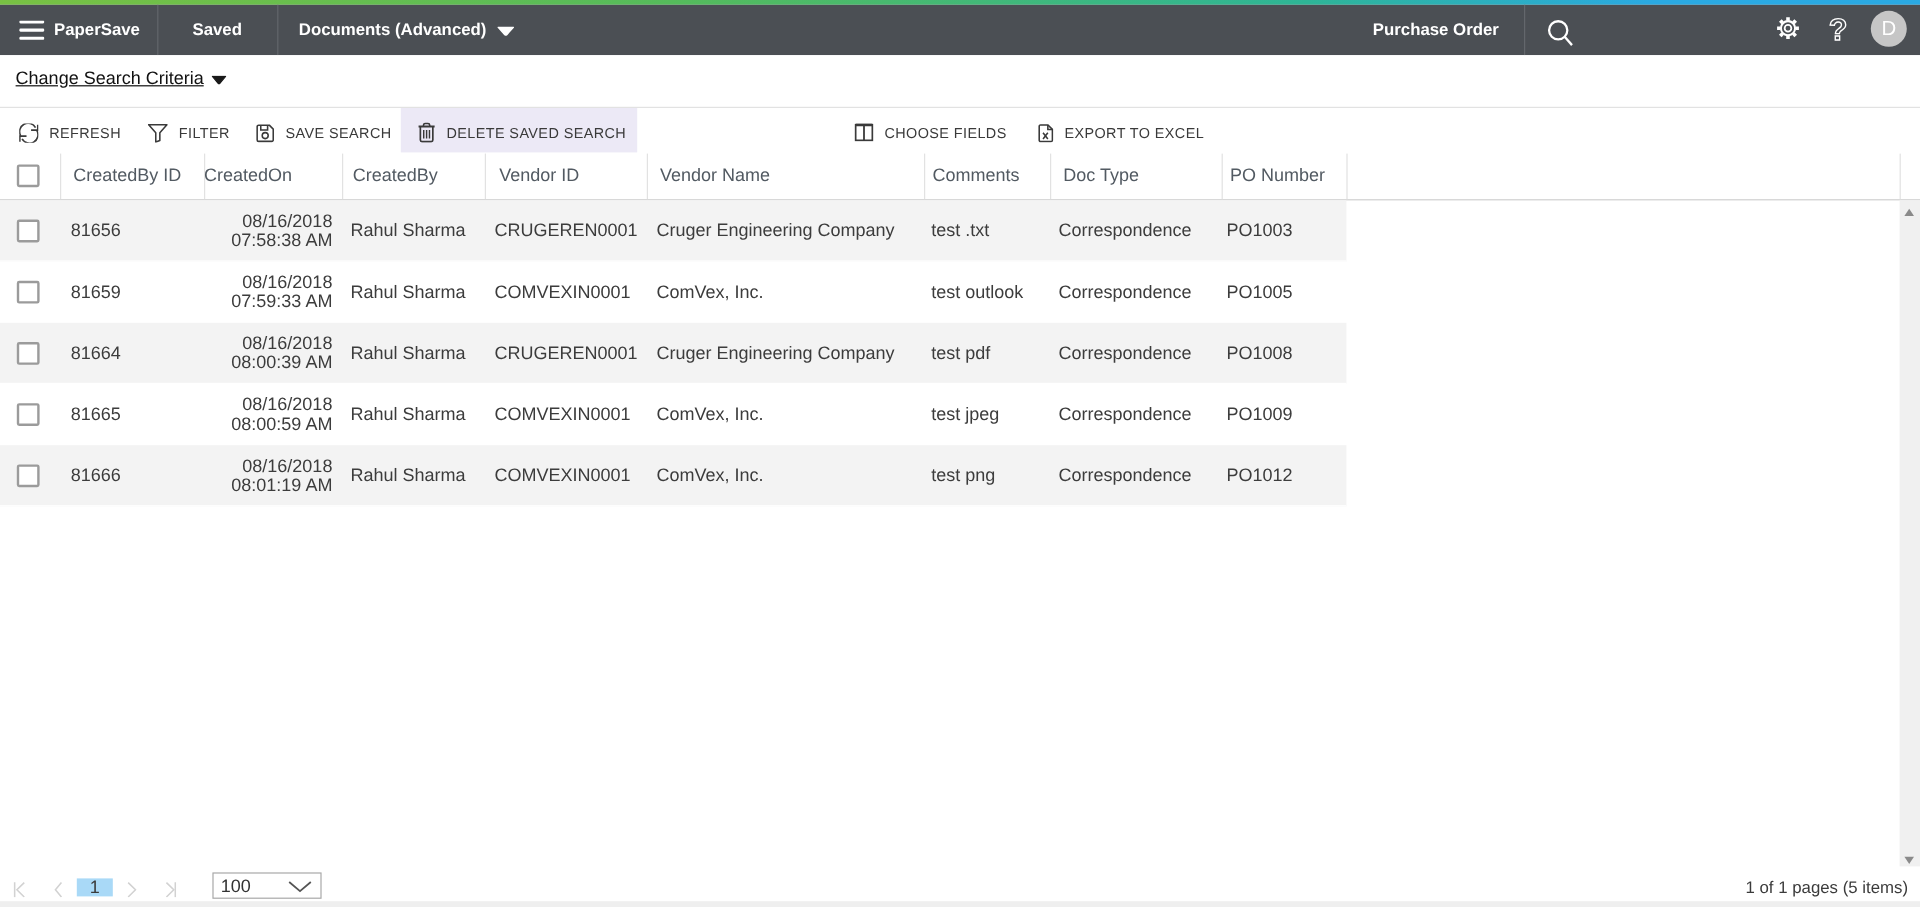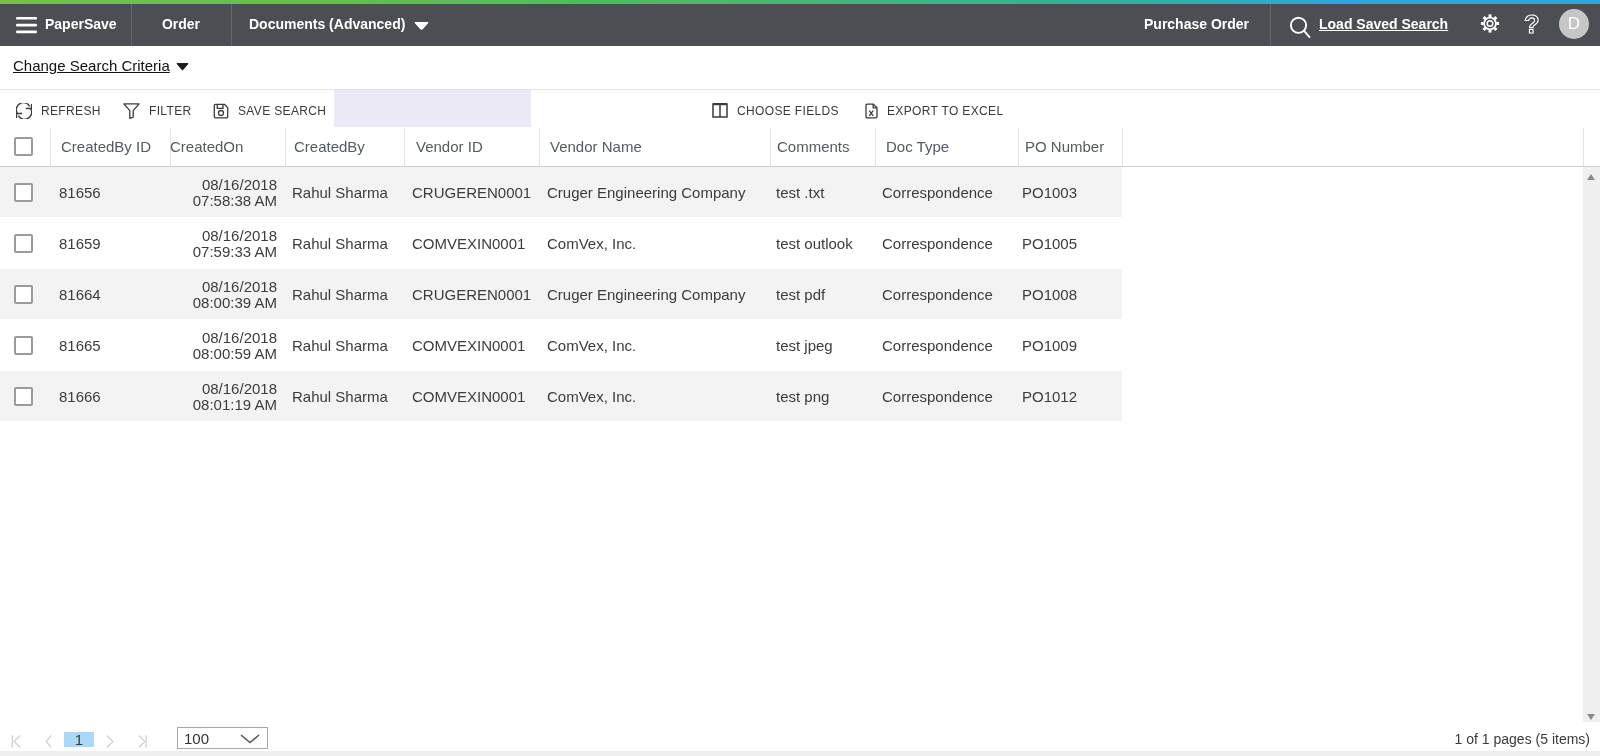--- a/index.html
+++ b/index.html
@@ -51,33 +51,32 @@
 <body>
 <div class="abs" id="strip"></div>
 <div class="abs" id="nav">
   <svg class="abs" style="left:16px;top:13px" width="21" height="17" viewBox="0 0 21 17">
     <rect x="0" y="0" width="21" height="2.6" rx="1.2" fill="#fff"></rect>
     <rect x="0" y="6.8" width="21" height="2.6" rx="1.2" fill="#fff"></rect>
     <rect x="0" y="13.6" width="21" height="2.6" rx="1.2" fill="#fff"></rect>
   </svg>
   <div class="navtxt" style="left:45px">PaperSave</div>
   <div class="navsep" style="left:131px"></div>
-  <div class="navtxt" style="left:131px;width:100px;text-align:center">Order</div>
+  <div class="navtxt" style="left:131px;width:100px;text-align:center">Saved</div>
   <div class="navsep" style="left:231px"></div>
   <div class="navtxt" style="left:249px">Documents (Advanced)</div>
   <svg class="abs" style="left:414px;top:18px" width="15" height="8" viewBox="0 0 15 8">
     <path d="M1.2 0.7 h12.6 l-5.5 6.2 a1.3 1.3 0 0 1 -1.6 0 z" fill="#fff" stroke="#fff" stroke-width="1.2" stroke-linejoin="round"></path>
   </svg>
   <div class="navtxt" style="left:1144px">Purchase Order</div>
   <div class="navsep" style="left:1270px"></div>
   <svg class="abs" style="left:1287px;top:8px" width="26" height="28" viewBox="0 0 26 28">
     <circle cx="11.5" cy="13.3" r="7.6" fill="none" stroke="#fff" stroke-width="1.9"></circle>
     <line x1="16.9" y1="18.7" x2="23" y2="25.6" stroke="#fff" stroke-width="1.9"></line>
   </svg>
-  <div class="navtxt" style="left:1319px;text-decoration:underline">Load Saved Search</div>
   <svg class="abs" style="left:1480px;top:9px" width="20" height="21" viewBox="0 0 20 21">
     <g stroke="#fff" fill="none">
       <circle cx="10" cy="10.5" r="5.9" stroke-width="1.7"></circle>
       <circle cx="10" cy="10.5" r="2.8" stroke-width="1.5"></circle>
       <g stroke-width="3">
         <line x1="10" y1="1.4" x2="10" y2="4.2"></line>
           <line x1="10" y1="16.8" x2="10" y2="19.6"></line>
         <line x1="0.9" y1="10.5" x2="3.7" y2="10.5"></line>
           <line x1="16.3" y1="10.5" x2="19.1" y2="10.5"></line>
         <line x1="3.57" y1="4.07" x2="5.55" y2="6.05"></line>
@@ -115,20 +114,29 @@
     </svg>
     <span class="tblbl">FILTER</span>
   </div>
   <div class="tbbtn" style="left:213px">
     <svg width="16" height="16" viewBox="0 0 16 16" fill="none" stroke="#3a3a3a" stroke-width="1.3">
       <path d="M1.3 2.5 a1.2 1.2 0 0 1 1.2-1.2 h8.9 L14.7 4.6 v9 a1.2 1.2 0 0 1 -1.2 1.2 h-11 a1.2 1.2 0 0 1 -1.2-1.2 z" stroke-linejoin="round"></path>
       <path d="M4.3 1.6 V5.4 H10 V1.6"></path>
       <circle cx="8" cy="10" r="2.5"></circle>
     </svg>
     <span class="tblbl">SAVE SEARCH</span>
+  </div>
+  <div class="tbbtn" style="left:348px">
+    <svg width="15" height="17" viewBox="0 0 15 17" fill="none" stroke="#3a3a3a" stroke-width="1.4">
+      <path d="M4.9 2.9 V2.3 a1.6 1.6 0 0 1 1.6-1.5 h2 a1.6 1.6 0 0 1 1.6 1.5 V2.9" stroke-width="1.3"></path>
+      <path d="M0.8 3.4 H14.2" stroke-width="1.5"></path>
+      <path d="M2.3 3.6 V14.7 a1.3 1.3 0 0 0 1.3 1.3 H11.4 a1.3 1.3 0 0 0 1.3-1.3 V3.6"></path>
+      <path d="M5.1 6.3 V13.4 M7.5 6.3 V13.4 M9.9 6.3 V13.4" stroke-width="1.2"></path>
+    </svg>
+    <span class="tblbl">DELETE SAVED SEARCH</span>
   </div>
   <div class="tbbtn" style="left:712px">
     <svg width="16" height="15" viewBox="0 0 16 15" fill="none" stroke="#3a3a3a" stroke-width="1.5">
       <rect x="1" y="1" width="14" height="13"></rect>
       <line x1="8" y1="1" x2="8" y2="14"></line>
       <path d="M1 1 h14" stroke-width="2.4"></path>
     </svg>
     <span class="tblbl">CHOOSE FIELDS</span>
   </div>
   <div class="tbbtn" style="left:865px">

